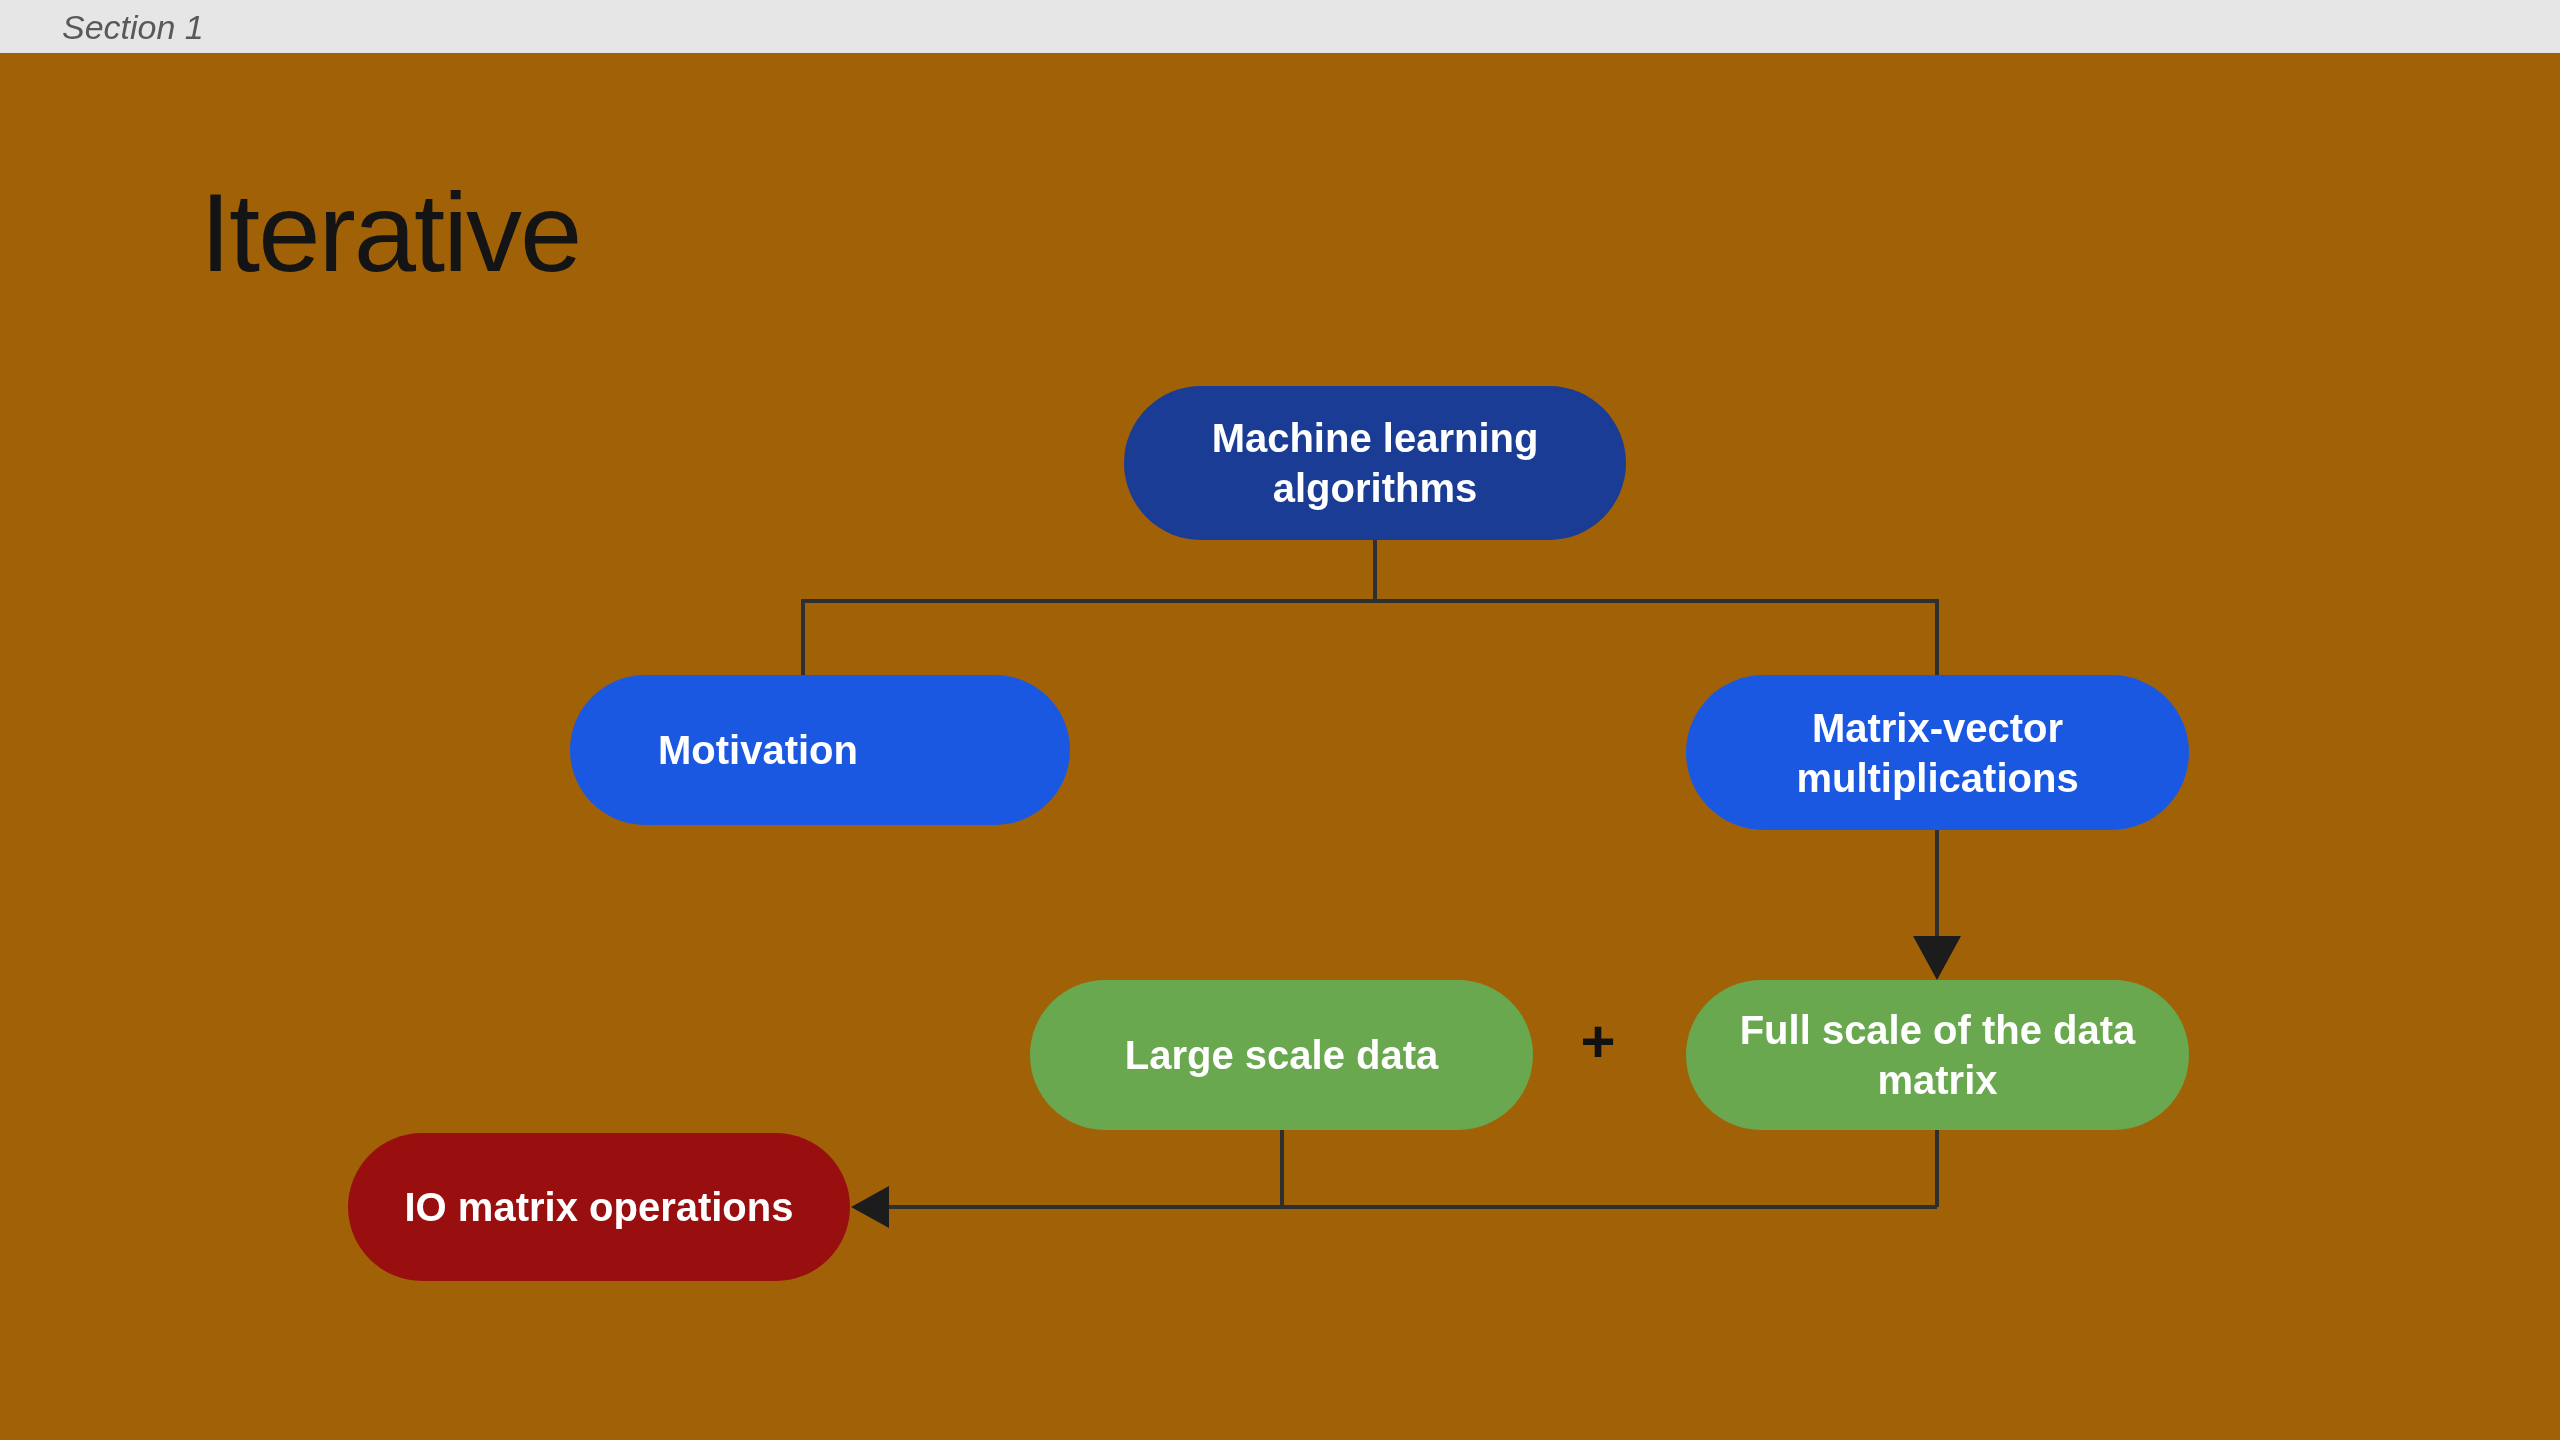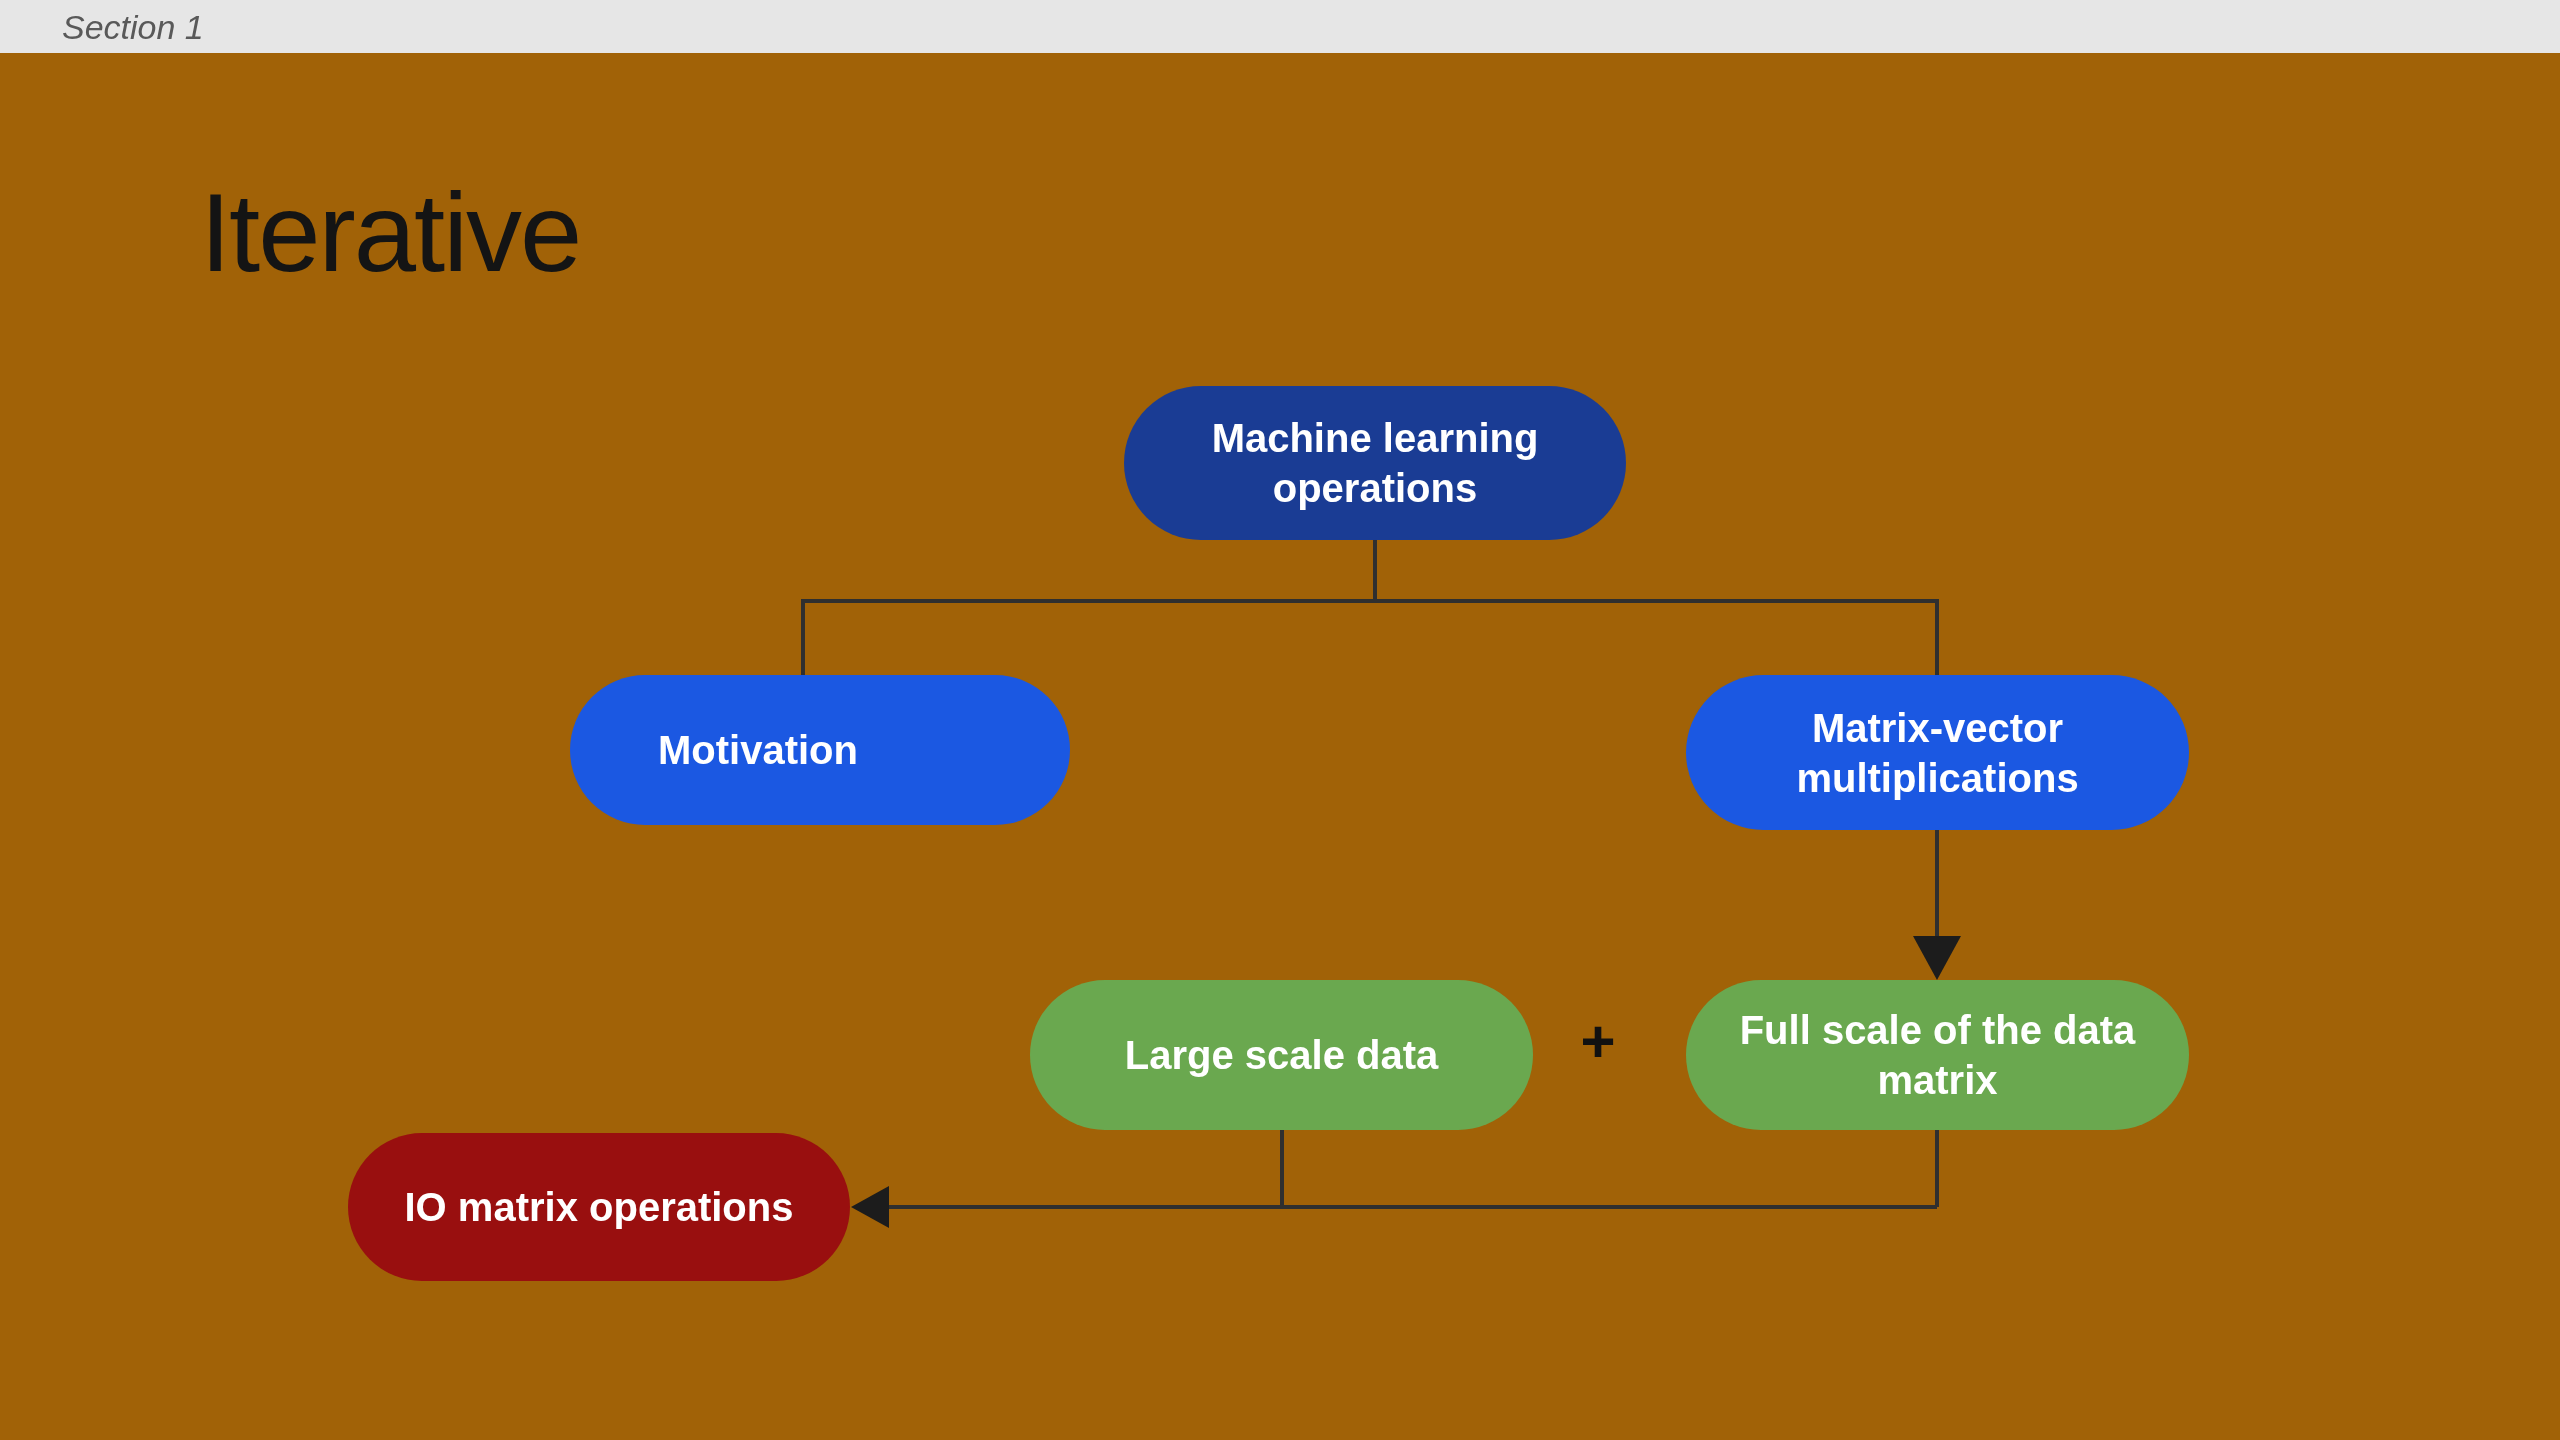--- a/index.html
+++ b/index.html
@@ -110,21 +110,21 @@
 
     <line x1="1282" y1="1130" x2="1282" y2="1207" stroke-width="4" stroke="#2f2f2f"></line>
 
     <line x1="1937" y1="1130" x2="1937" y2="1207" stroke-width="4" stroke="#2f2f2f"></line>
 
     <line x1="1937" y1="1207" x2="884" y2="1207" stroke-width="4" stroke="#2f2f2f"></line>
     <polygon points="851,1207 889,1186 889,1228" fill="#1c1c1c"></polygon>
   </svg>
 
   <div class="node node-ml" style="background: rgb(26, 60, 148); color: rgb(255, 255, 255);">Machine learning
-operations</div>
+algorithms</div>
 
   <div class="node node-iterative" style="background: rgb(27, 88, 226); color: rgb(255, 255, 255);">Motivation</div>
 
   <div class="node node-matrix" style="background: rgb(27, 88, 226); color: rgb(255, 255, 255);">Matrix-vector
 multiplications</div>
 
   <div class="node node-large" style="background: rgb(106, 168, 79); color: rgb(255, 255, 255);">Large scale data</div>
 
   <div class="node node-full" style="background: rgb(106, 168, 79); color: rgb(255, 255, 255);">Full scale of the data
 matrix</div>

